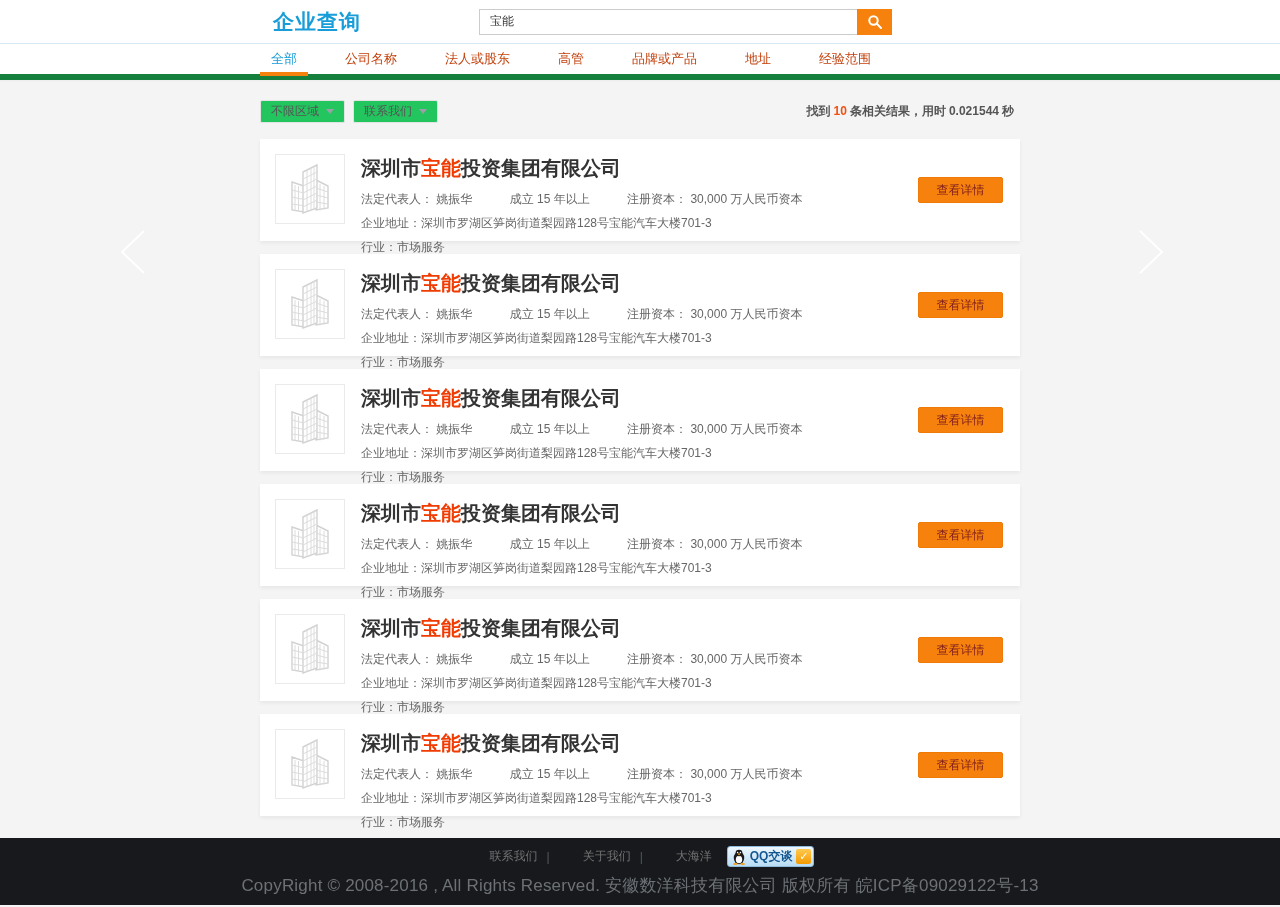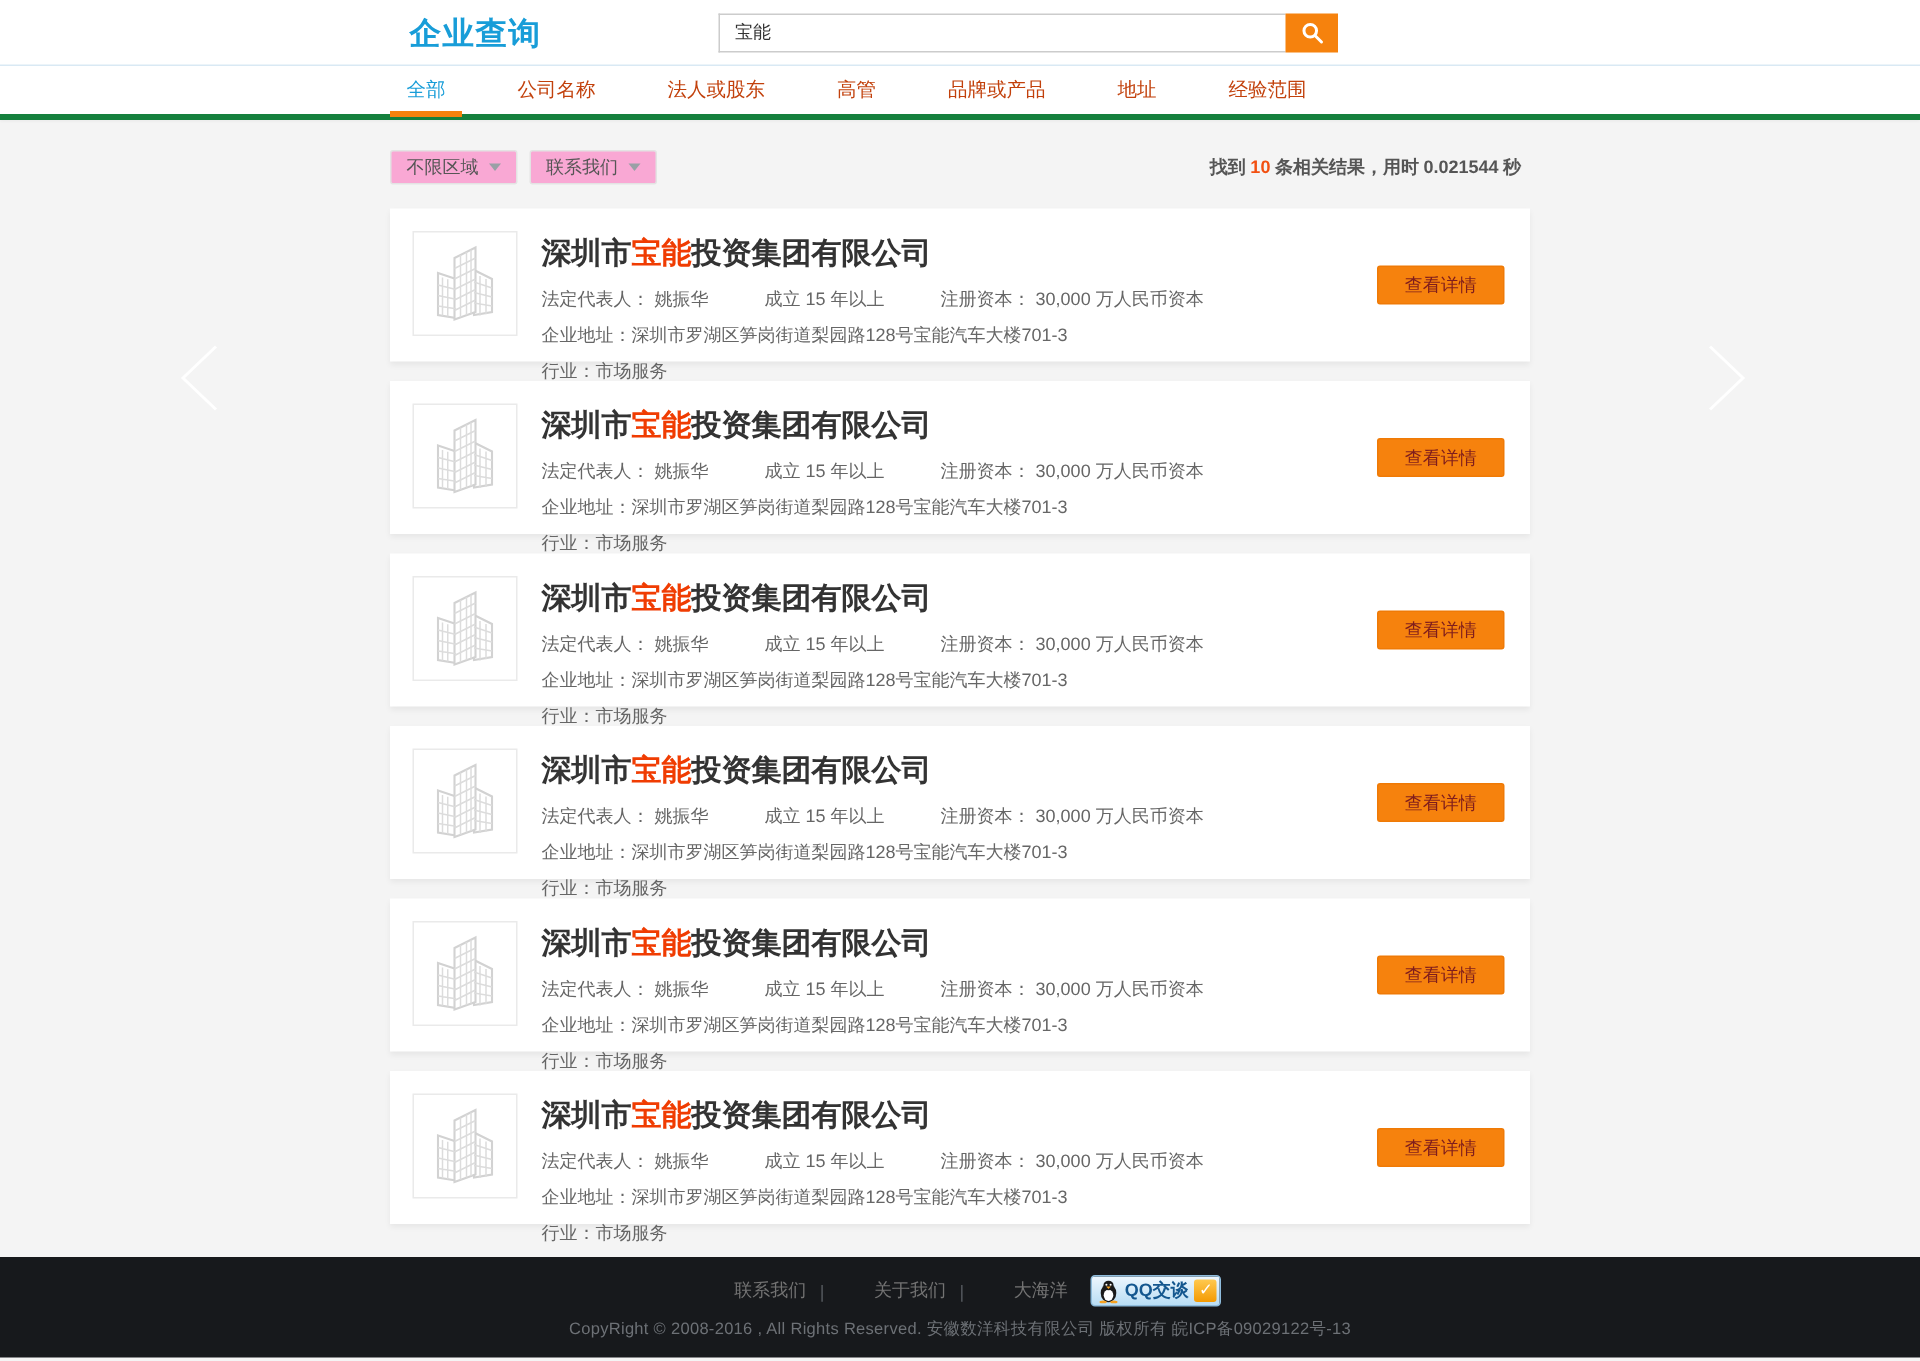--- a/index.html
+++ b/index.html
@@ -55,21 +55,21 @@
     display: flex;
     align-items: center;
     justify-content: center;
     cursor: pointer;
   }
 
   
   .tabbar {
     background: #ffffff;
     height: 36px;
-    border-bottom: 4px solid #15803d;
+    border-bottom: 6px solid #15803d;
     box-shadow: 0 1px 2px rgba(0,0,0,0.04);
   }
   .tabbar-inner {
     width: 760px;
     margin: 0 auto;
     display: flex;
     height: 100%;
   }
   .tab {
     font-size: 13px;
@@ -97,21 +97,21 @@
     margin: 0 auto;
     padding-top: 20px;
     padding-bottom: 9px;
   }
   .filter-row {
     display: flex;
     align-items: center;
     margin-bottom: 16px;
   }
   .filter-btn {
-    background: #f9a8d4;
+    background: #22c55e;
     border: 1px solid #e3e3e3;
     border-radius: 2px;
     height: 23px;
     padding: 0 10px;
     font-size: 12px;
     color: #555;
     display: flex;
     align-items: center;
     gap: 7px;
     margin-right: 8px;
@@ -237,21 +237,21 @@
     height: 15px;
     border-radius: 2px;
     background: linear-gradient(#ffc94f, #f49a02);
     color: #fff;
     font-size: 11px;
     line-height: 15px;
     text-align: center;
     font-weight: bold;
   }
   .copyright {
-    font-size: 11px;
+    font-size: 17px;
     color: #6d7176;
     letter-spacing: 0.2px;
   }
 </style>
 </head>
 <body>
 
 <header class="topbar">
   <div class="topbar-inner">
     <div class="logo">企业查询</div>

